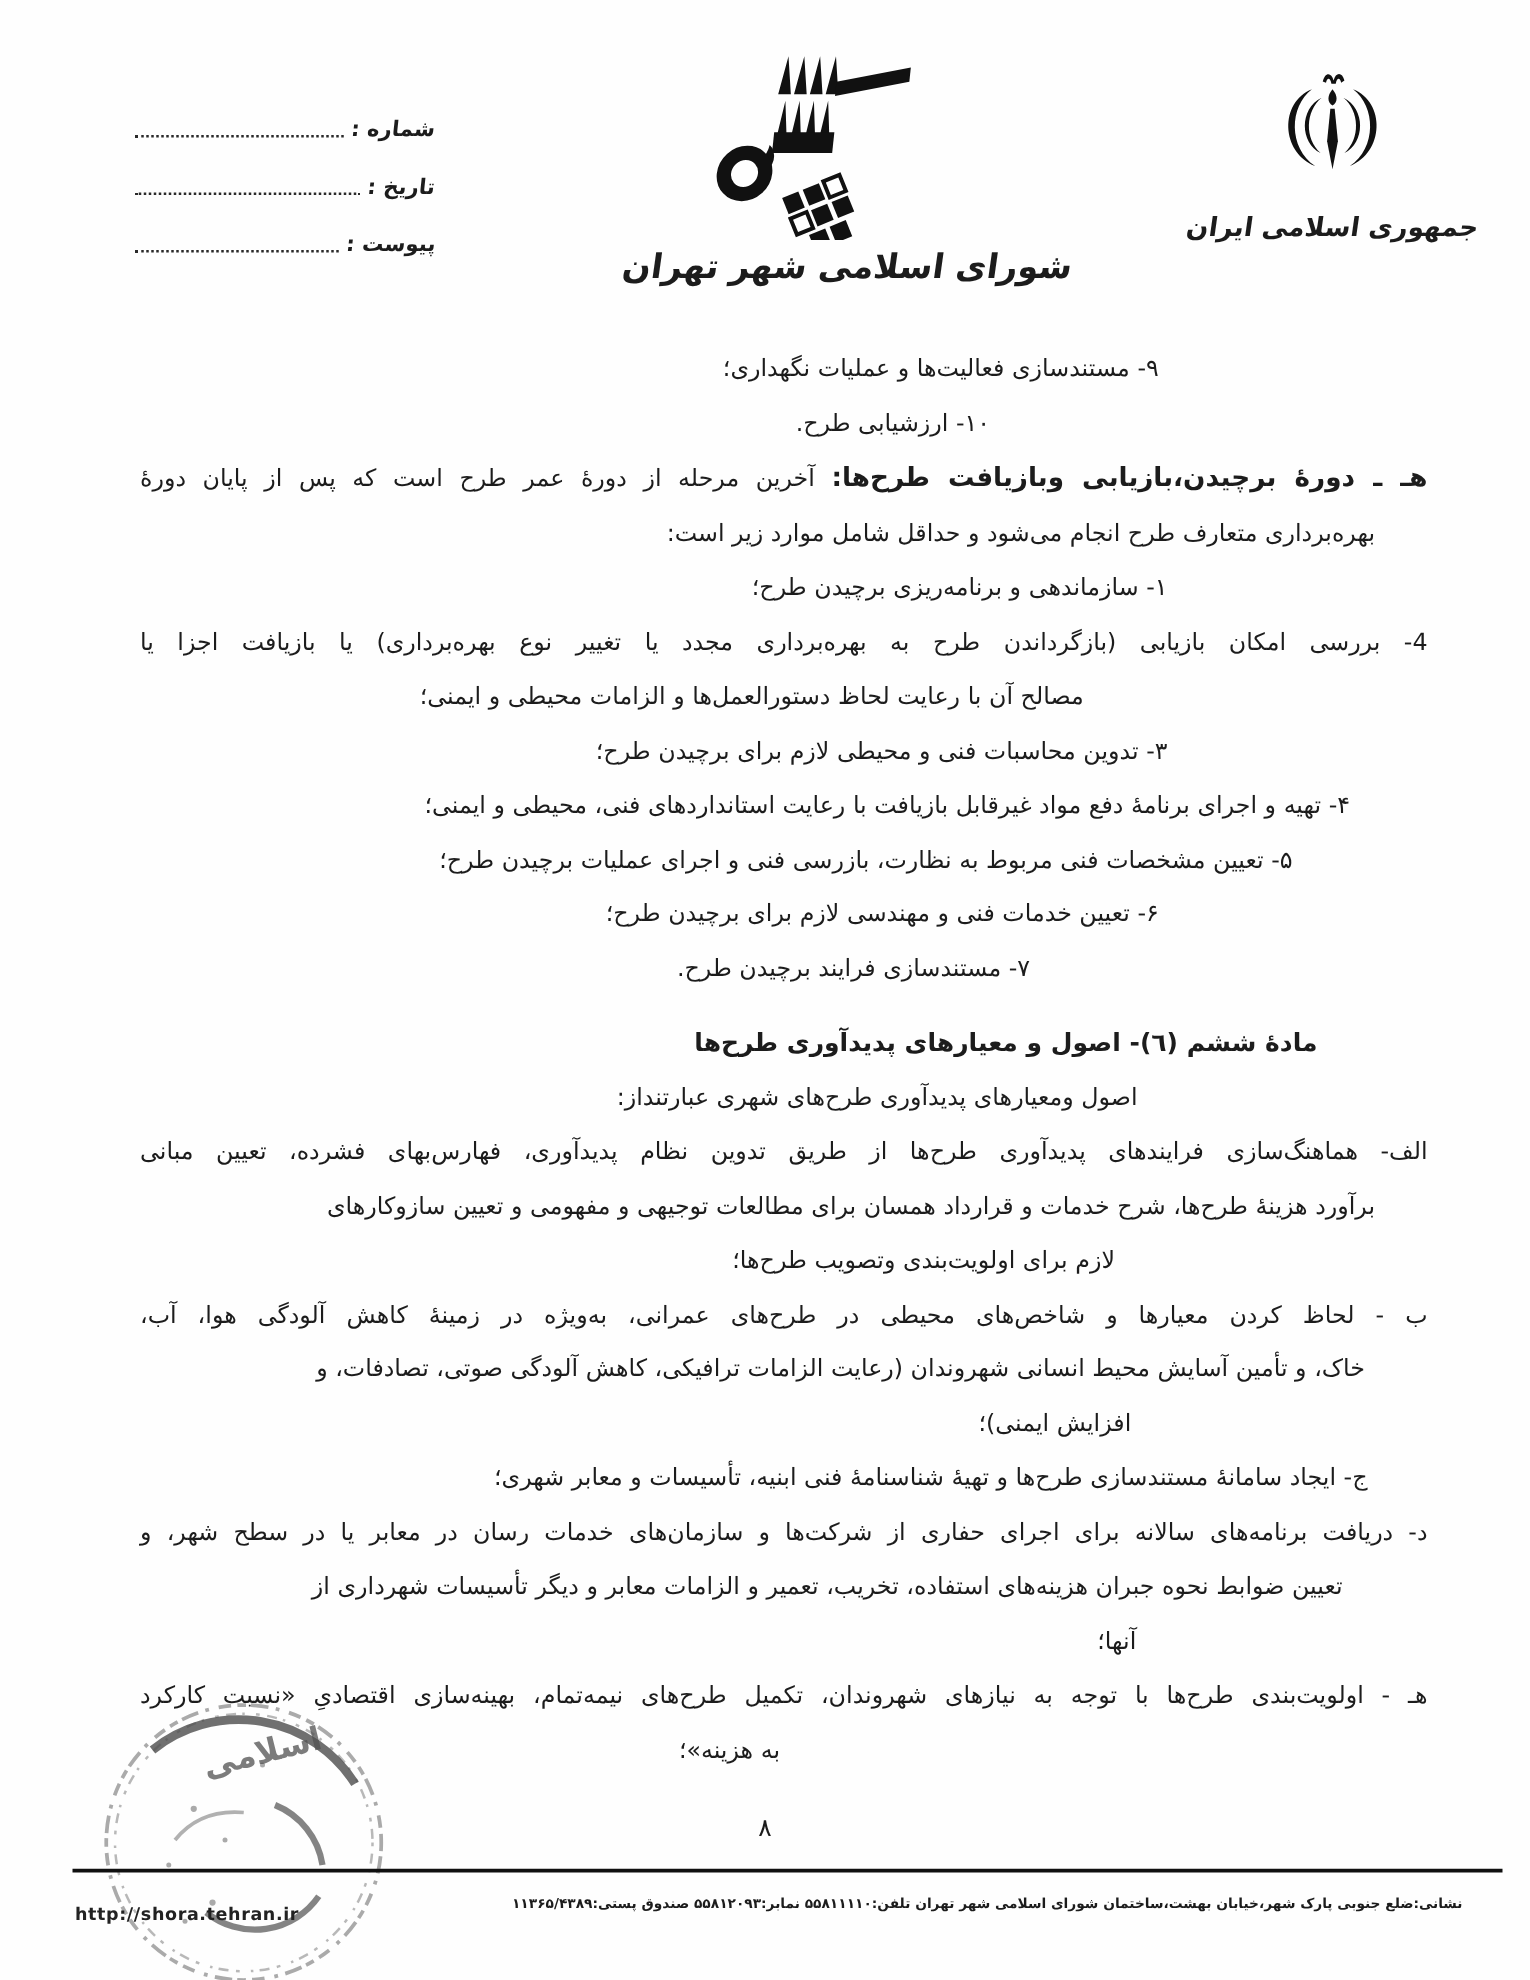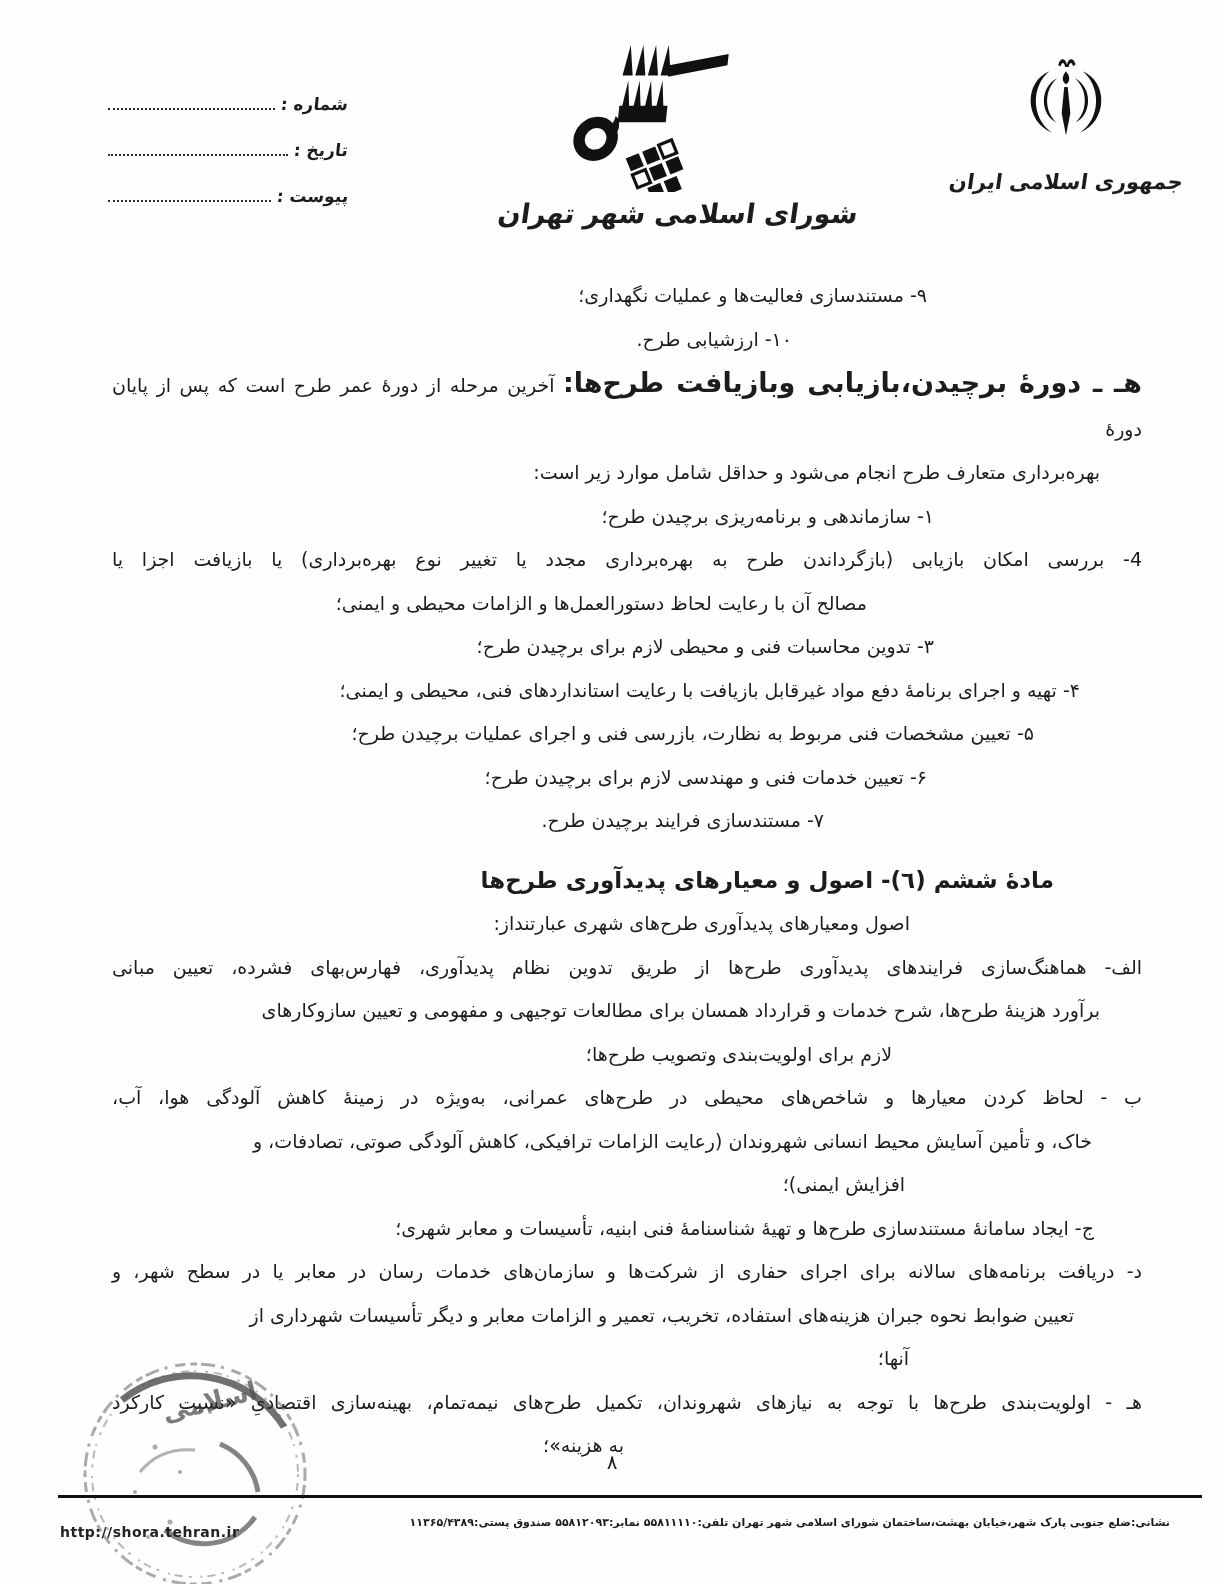--- a/index.html
+++ b/index.html
@@ -17,22 +17,22 @@
   .logo-calligraphy{font-size:27px;font-weight:bold;transform:skewX(-8deg);margin-top:2px;white-space:nowrap;}
 
   
   .emblem-block{position:absolute;top:52px;left:946px;width:240px;text-align:center;}
   .emblem-caption{font-size:21px;font-weight:bold;transform:skewX(-8deg);margin-top:6px;white-space:nowrap;}
 
   
   .body-text{position:absolute;top:274px;right:82px;width:1030px;direction:rtl;font-size:19px;}
   .line{line-height:43.5px;padding-right:var(--pr,0px);text-align:right;white-space:nowrap;}
   .line.fill{white-space:normal;text-align:justify;text-align-last:justify;}
-  .line .b{font-weight:bold;font-size:27px;}
-  .line.h{font-weight:bold;font-size:23px;margin-top:16px;}
+  .line .b{font-weight:bold;font-size:21px;}
+  .line.h{font-weight:bold;font-size:20px;margin-top:16px;}
 
   
   .page-number{position:absolute;top:1450px;left:0;right:0;text-align:center;font-size:20px;}
 
   
   .stamp{position:absolute;top:1352px;left:70px;width:250px;height:250px;opacity:.85;}
 
   
   .footer-rule{position:absolute;top:1495px;left:58px;width:1144px;height:3px;background:#101010;}
   .footer-text{position:absolute;top:1516px;right:54px;direction:rtl;font-size:11px;font-weight:bold;white-space:nowrap;}

